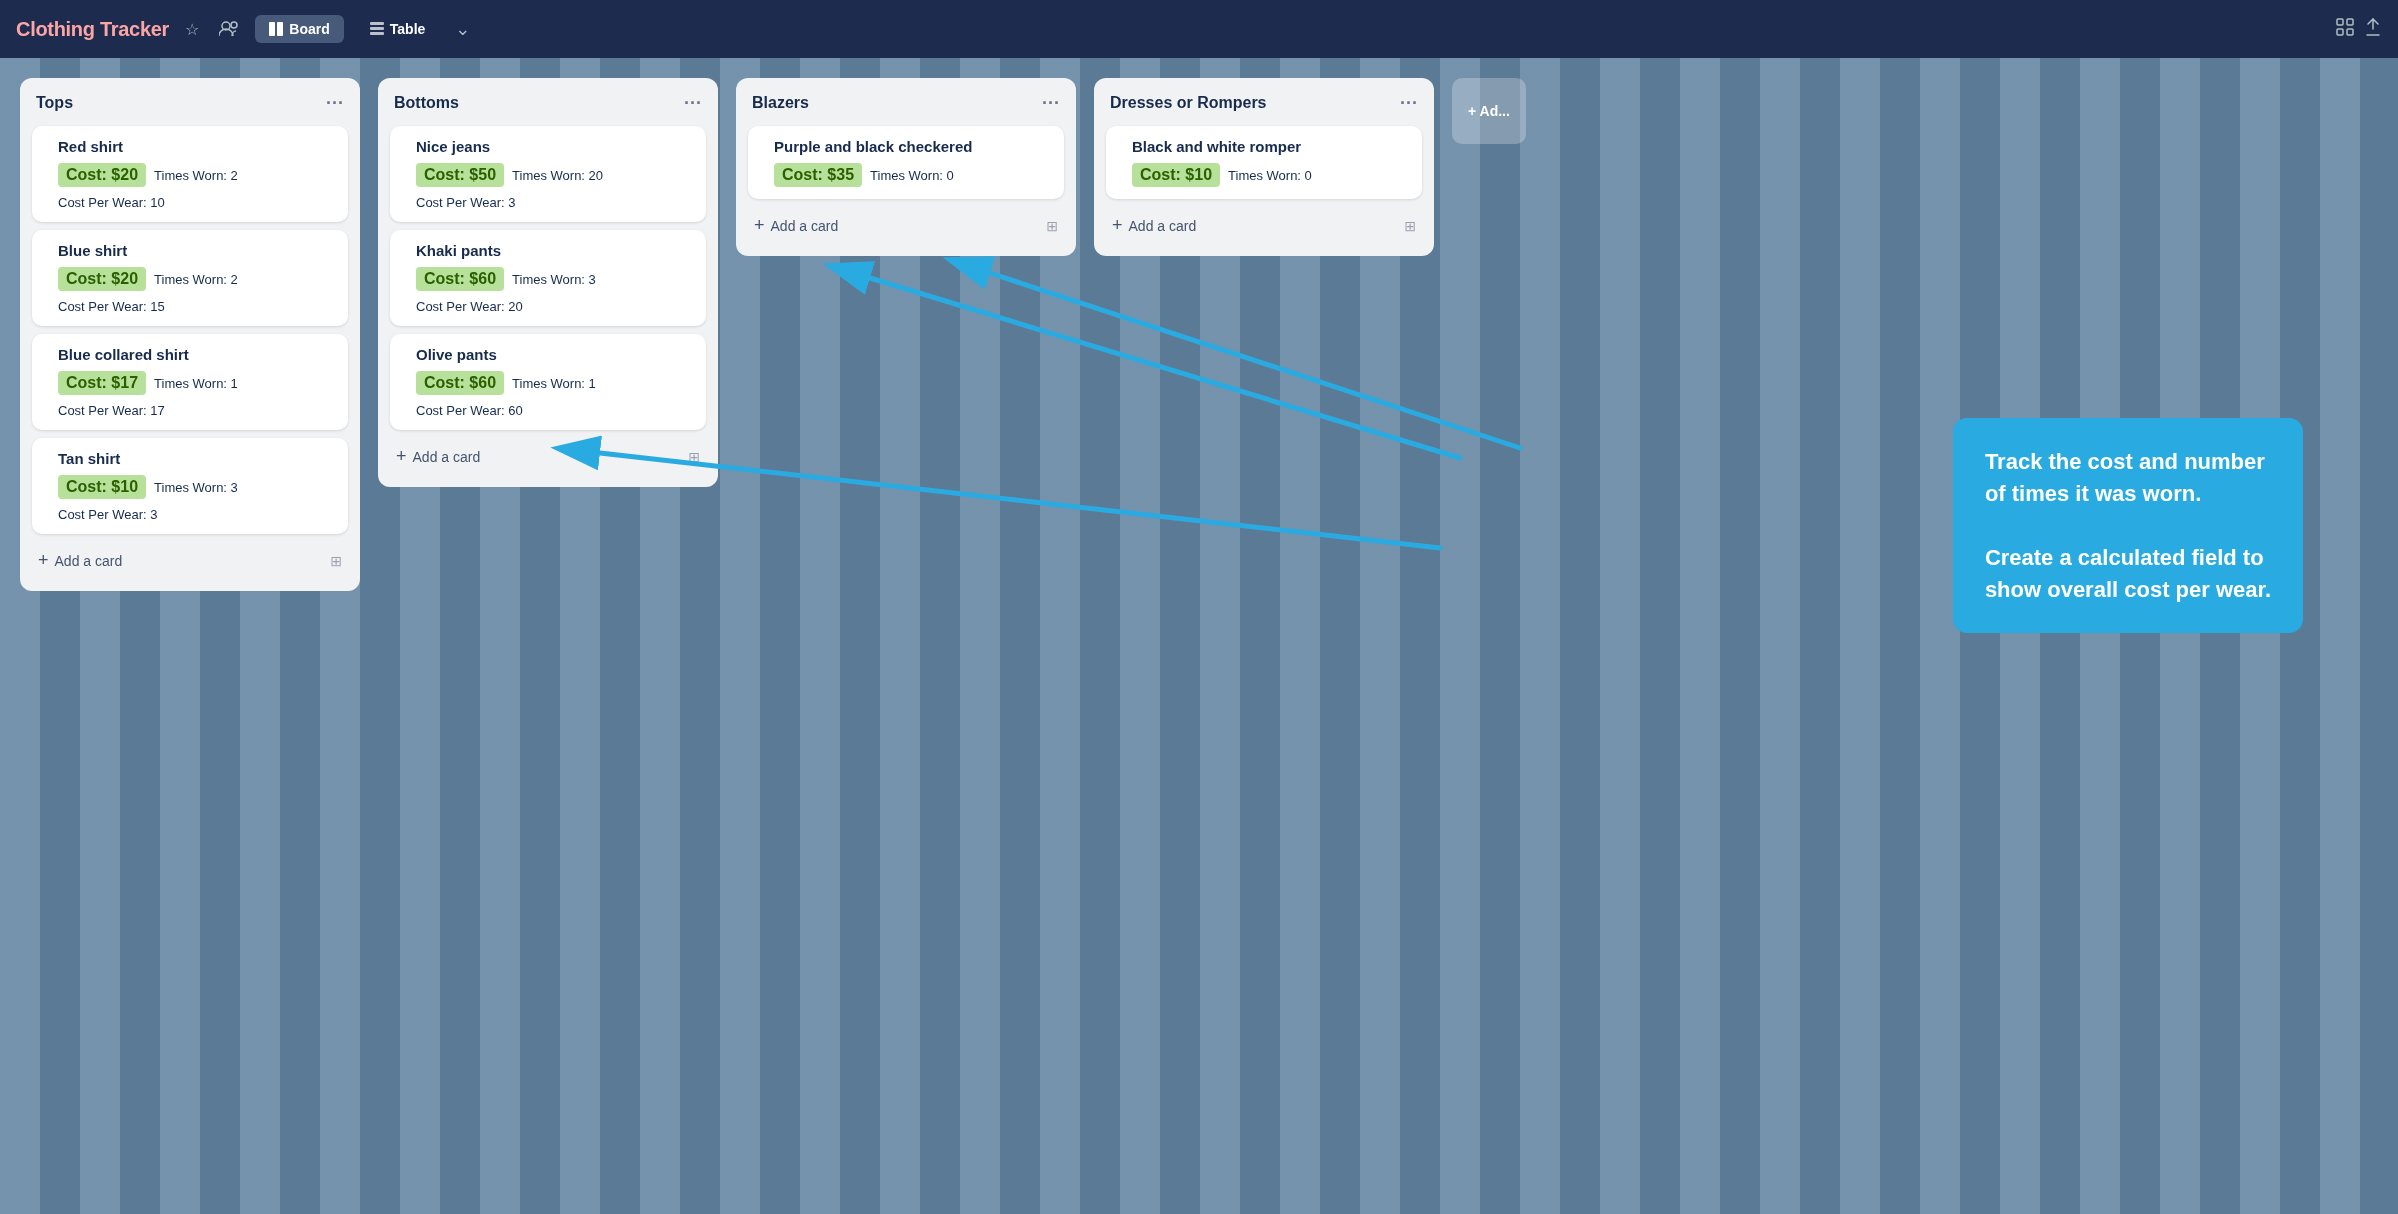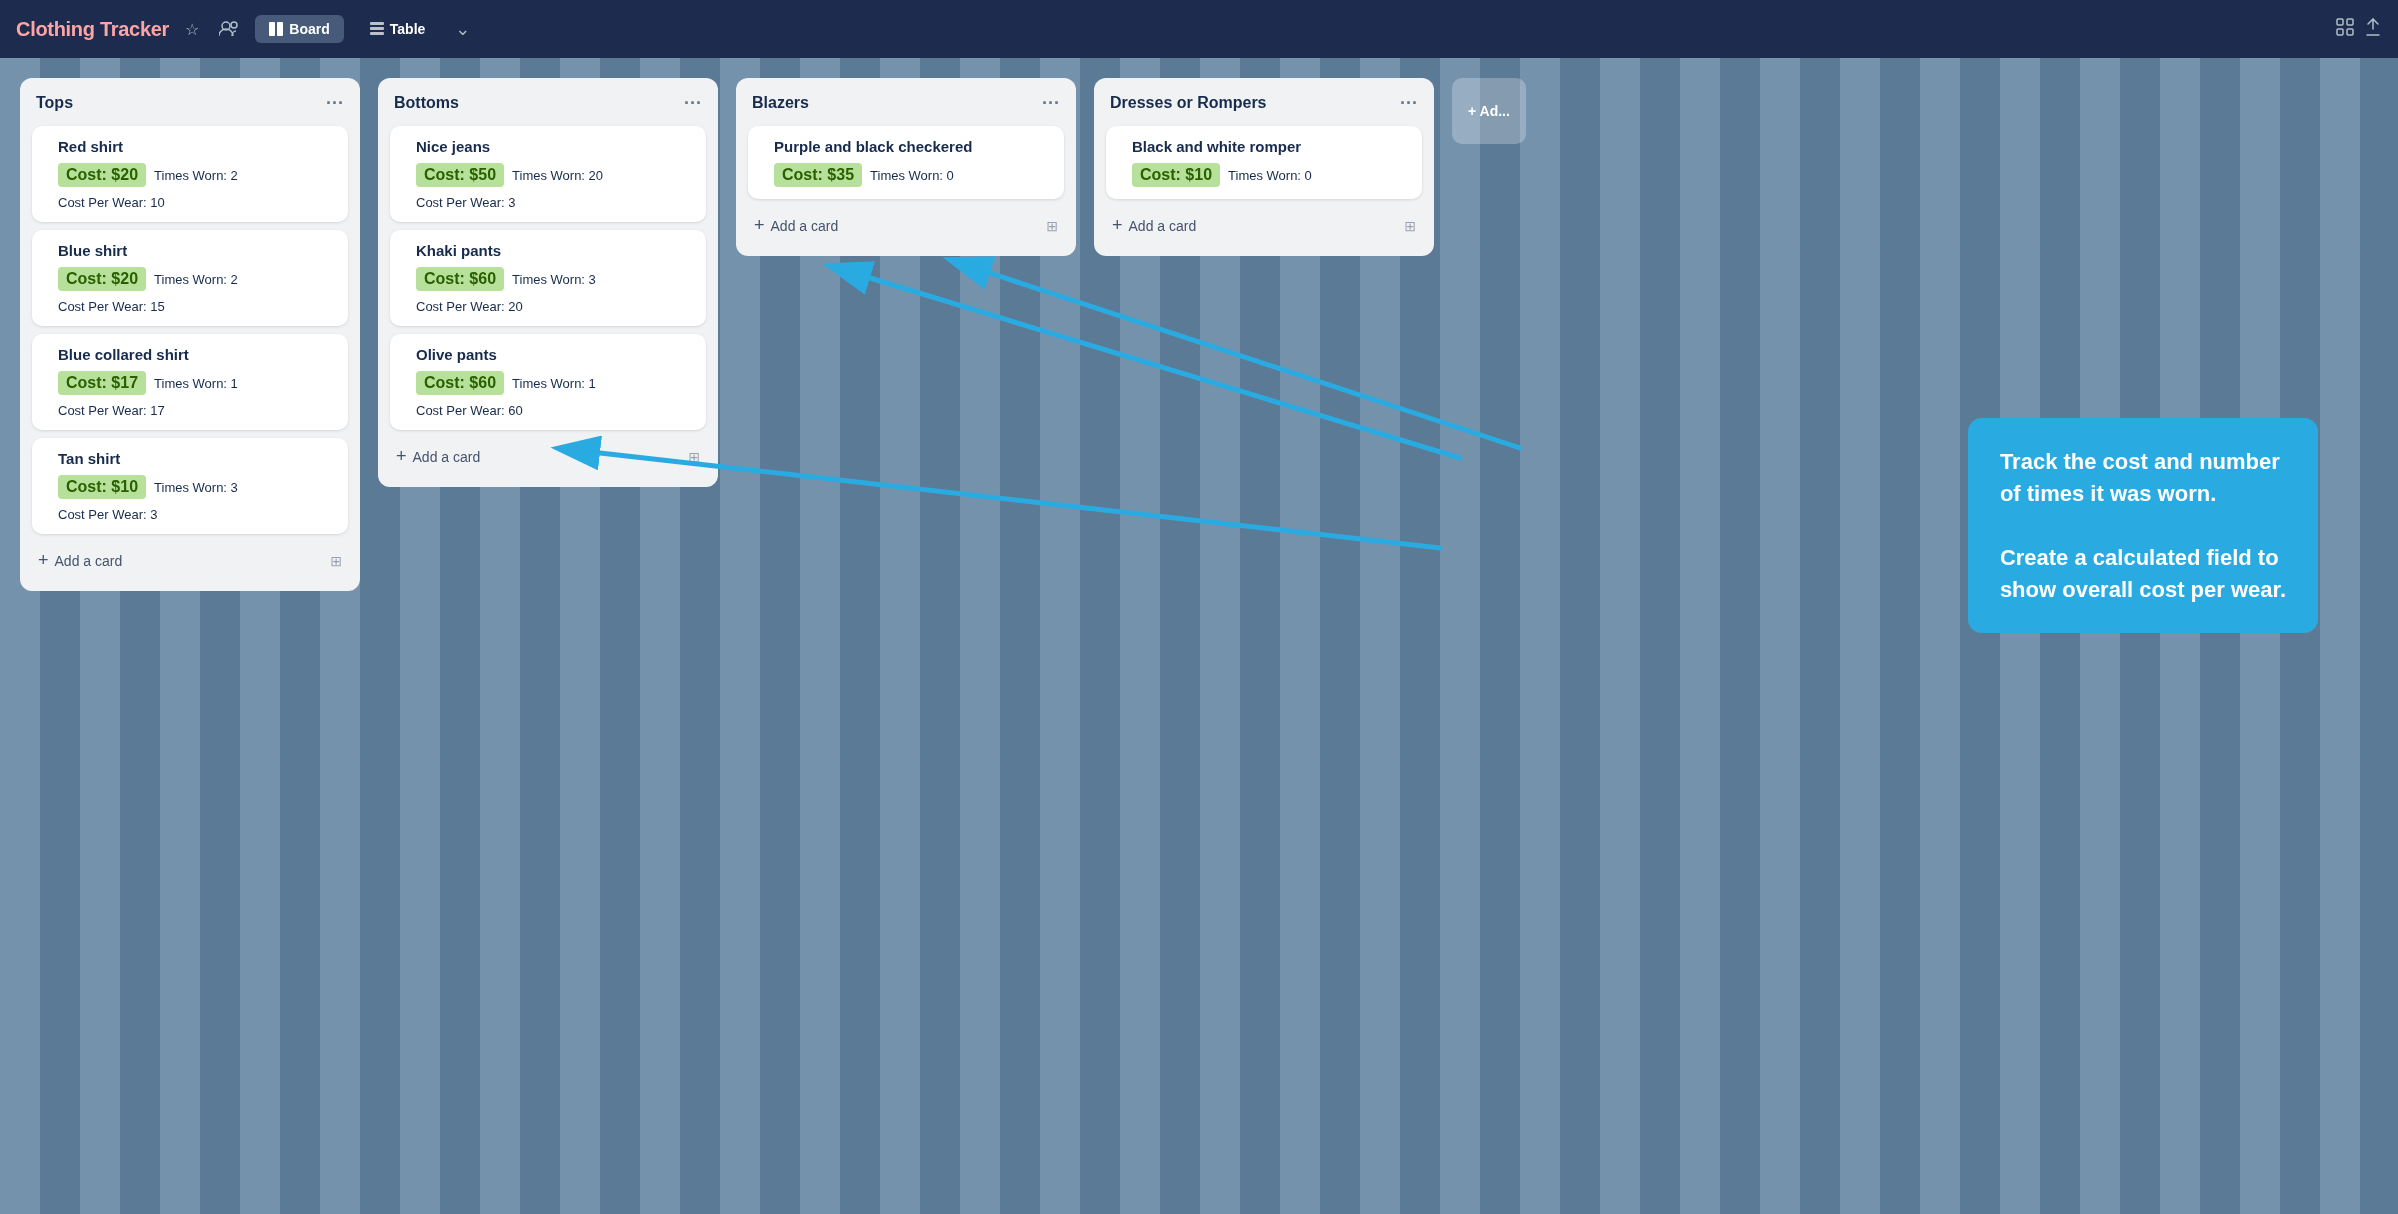--- a/index.html
+++ b/index.html
@@ -392,21 +392,21 @@
     <span class="add-card-left">
       <span style="font-size:18px;font-weight:300;">+</span>
       <span>Add a card</span>
     </span>
     <span style="font-size:14px;opacity:0.5;">⊞</span>
   </button>
       </div>
       <button class="add-column-btn">+ Ad...</button>
     </div>
 
-  <div class="annotation-box" style="right: 80px; top: 360px;">
+  <div class="annotation-box" style="right: 95px; top: 360px;">
     <span>
       <span>Track the cost and number</span><br>
       <span>of times it was worn.</span>
       <br><br>
       <span>Create a calculated field to</span><br>
       <span>show overall cost per wear.</span>
     </span>
   </div>
 
   <svg class="arrows-overlay" id="arrows-svg" xmlns="http://www.w3.org/2000/svg">

